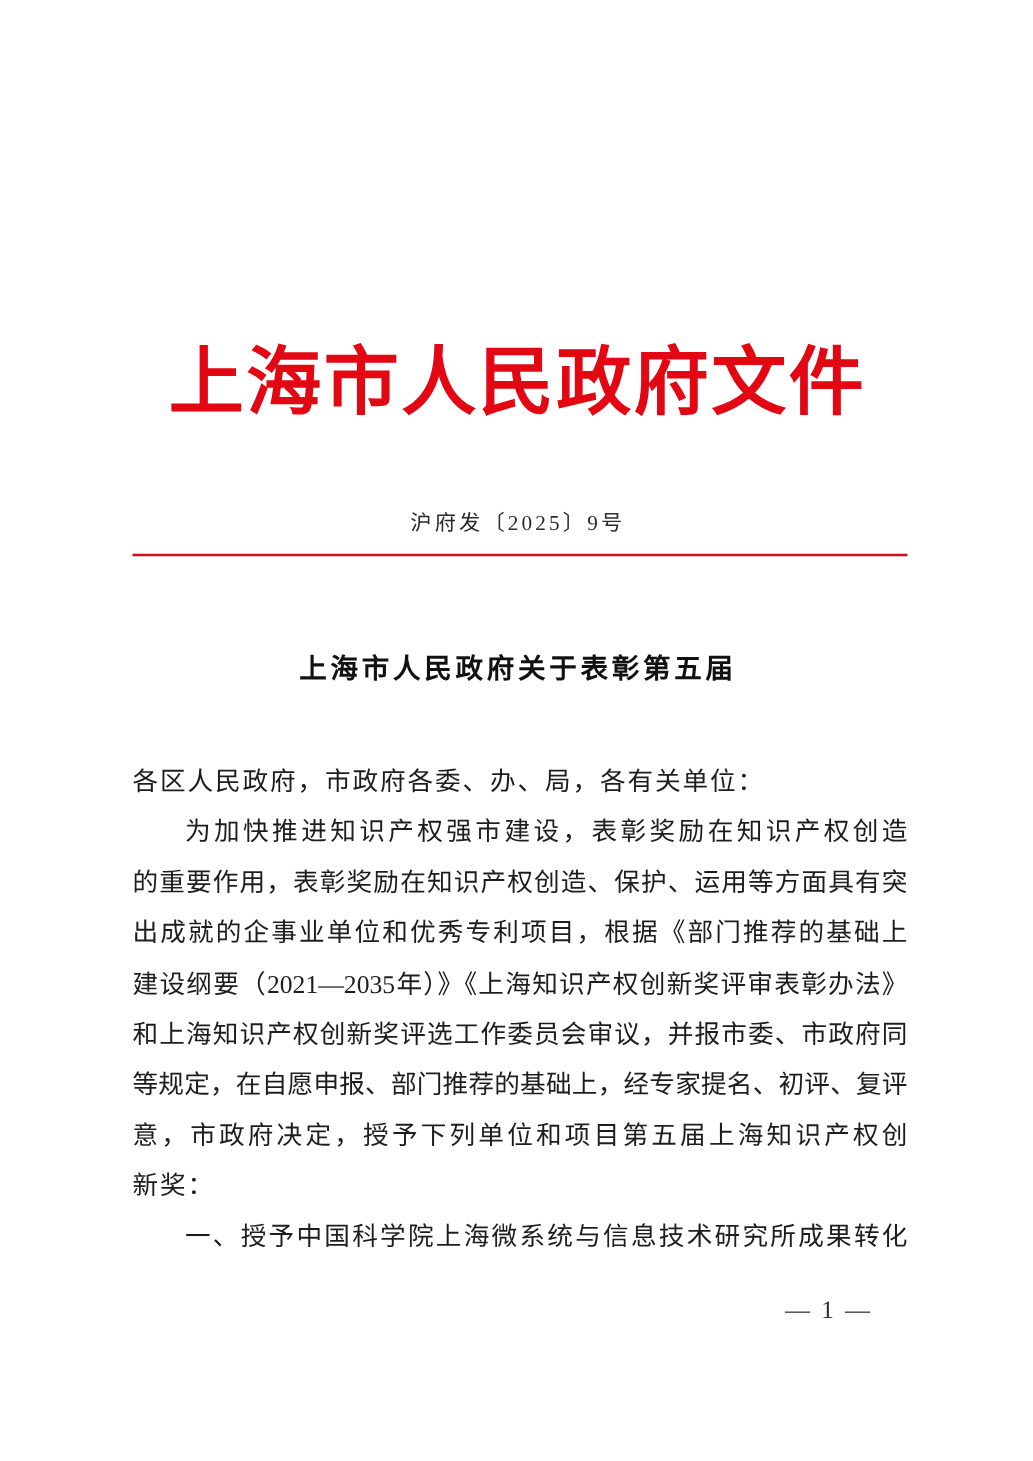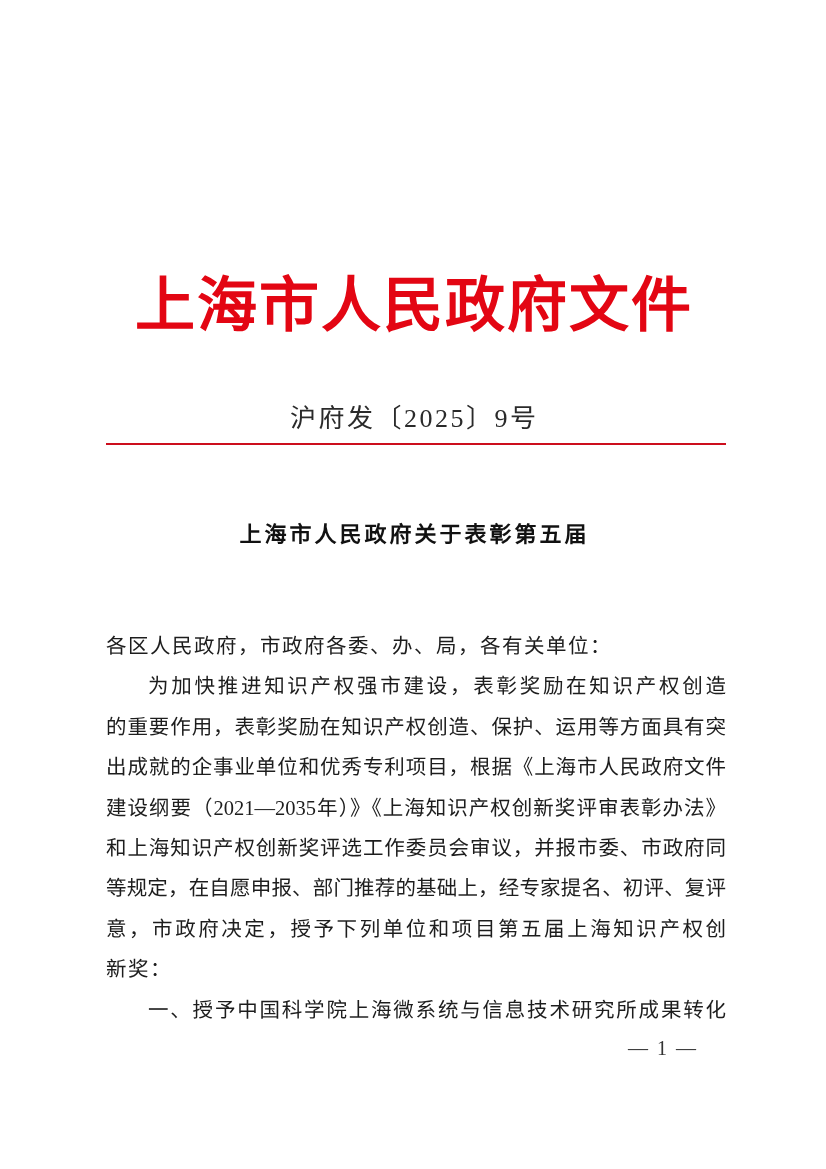--- a/index.html
+++ b/index.html
@@ -31,21 +31,21 @@
     white-space: nowrap;
   }
 
   
   .doc-number {
     position: absolute;
     top: 406px;
     left: 0;
     width: 100%;
     text-align: center;
-    font-size: 26px;
+    font-size: 17px;
     line-height: 26px;
     color: #2a2a2a;
     letter-spacing: 2.5px;
     text-indent: 2.5px;
   }
 
   
   .red-rule {
     position: absolute;
     top: 443px;
@@ -66,21 +66,21 @@
     line-height: 41px;
     font-weight: bold;
     color: #111111;
     letter-spacing: 3px;
     text-indent: 3px;
   }
 
   
   .body-text {
     position: absolute;
-    top: 626px;
+    top: 606px;
     left: 106px;
     width: 620px;
     font-size: 20.5px;
     line-height: 40.4px;
     color: #1d1d1d;
   }
   .body-text .line { white-space: nowrap; }
   .body-text .line.plain { letter-spacing: 1.5px; white-space: normal; }
   .body-text .line.j {
     white-space: normal;
@@ -113,21 +113,21 @@
   <div class="red-rule"></div>
 
   <div class="doc-title">
     <div>上海市人民政府关于表彰第五届</div>
   </div>
 
   <div class="body-text">
     <div class="line plain">各区人民政府，市政府各委、办、局，各有关单位：</div>
     <div class="line j indent">为加快推进知识产权强市建设，表彰奖励在知识产权创造</div>
     <div class="line j">的重要作用，表彰奖励在知识产权创造、保护、运用等方面具有突</div>
-    <div class="line j">出成就的企事业单位和优秀专利项目，根据《上海市人民政府文件</div>
+    <div class="line j">出成就的企事业单位和优秀专利项目，根据《部门推荐的基础上</div>
     <div class="line j">建设纲要（2021—2035年）》《上海知识产权创新奖评审表彰办法》</div>
     <div class="line j">和上海知识产权创新奖评选工作委员会审议，并报市委、市政府同</div>
     <div class="line j">等规定，在自愿申报、部门推荐的基础上，经专家提名、初评、复评</div>
     <div class="line j">意，市政府决定，授予下列单位和项目第五届上海知识产权创</div>
     <div class="line plain">新奖：</div>
     <div class="line j indent">一、授予中国科学院上海微系统与信息技术研究所成果转化</div>
   </div>
 
   <div class="page-number">— 1 —</div>
 

